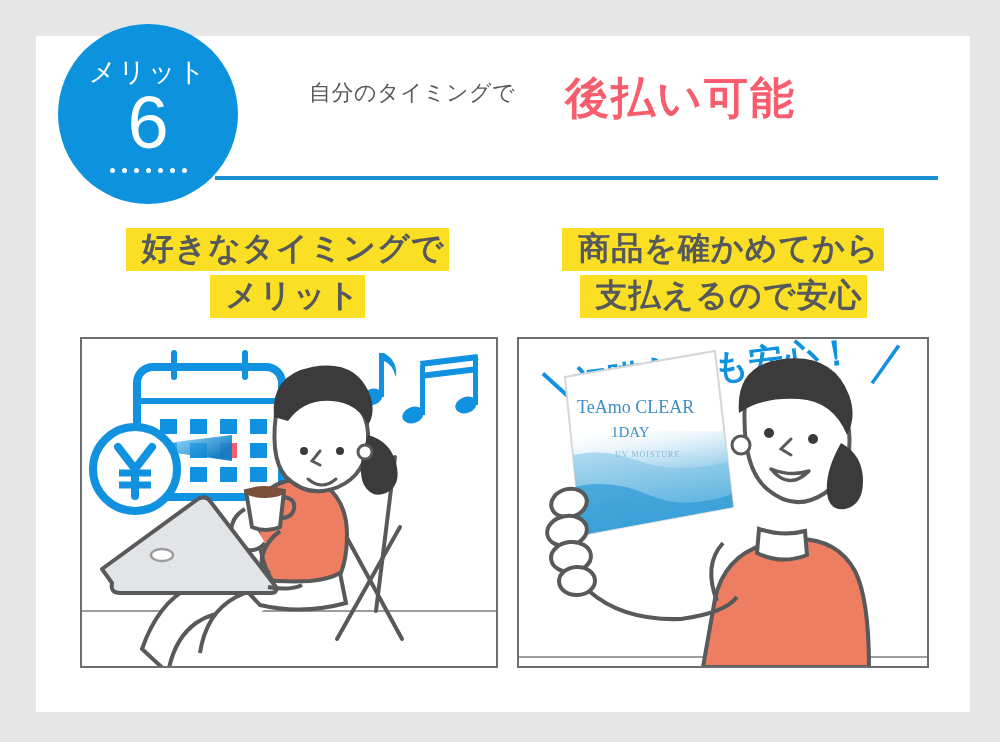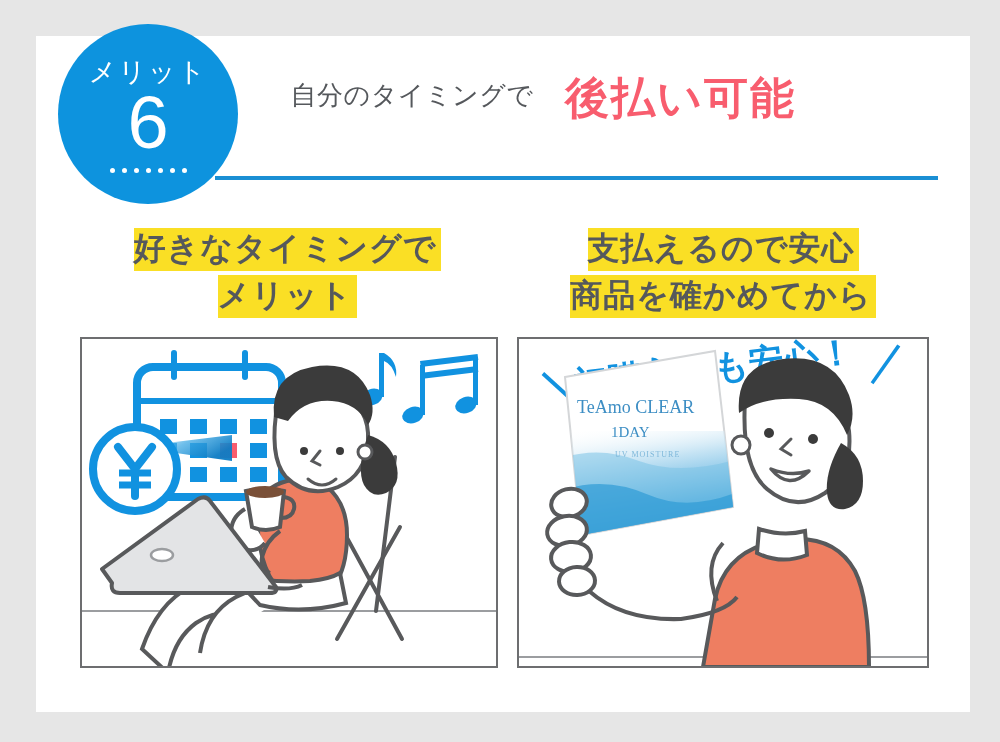--- a/index.html
+++ b/index.html
@@ -66,21 +66,21 @@
     left: 215px; top: 176px;
     width: 723px; height: 4px;
     background: #1a8fd4;
     z-index: 3;
   }
   .hdr-sub {
     position: absolute;
     left: 262px; top: 78px;
     width: 300px;
     color: #55585c;
-    font-size: 26px;
+    font-size: 22px;
     line-height: 1.36;
     text-align: center;
     letter-spacing: 0.5px;
     z-index: 4;
   }
   .hdr-main {
     position: absolute;
     left: 565px; top: 76px;
     color: #f85d6e;
     font-size: 44px;
@@ -99,21 +99,21 @@
     text-align: center;
     line-height: 1.18;
   }
   .cap .ln {
     display: inline-block;
     background: #fadf25;
     color: #55585c;
     font-size: 32px;
     font-weight: bold;
     letter-spacing: 1px;
-    padding: 2px 4px 3px 0;
+    padding: 2px 4px 3px 16px;
     margin-bottom: 4px;
   }
   .panel {
     position: absolute;
     top: 337px;
     border: 2px solid #6d6e70;
     background: #ffffff;
     overflow: hidden;
   }
   .panel.left  { left: 80px;  width: 414px; height: 327px; }
@@ -257,22 +257,22 @@
           <path d="M20,230 l96,-70 q8,-4 12,2 l66,86 q2,6 -6,6 l-150,0 q-10,0 -8,-10 Z" fill="#e3e4e6" stroke="#58595b" stroke-width="4" stroke-linejoin="round"></path>
           <ellipse cx="80" cy="216" rx="11" ry="6" fill="#ffffff" stroke="#9b9da0" stroke-width="2.5"></ellipse>
           <path d="M186,248 q22,4 34,-2" fill="none" stroke="#58595b" stroke-width="4"></path>
         </g>
       </g>
     </svg>
   </div>
 
   <div class="col right">
     <div class="cap">
+      <div><span class="ln">商品を確かめてから</span></div>
       <div><span class="ln">支払えるので安心</span></div>
-      <div><span class="ln">商品を確かめてから</span></div>
     </div>
   </div>
 
   <div class="panel right">
     <svg viewBox="0 0 408 327" xmlns="http://www.w3.org/2000/svg">
       <defs>
         <linearGradient id="boxWash" x1="0" y1="0" x2="0.25" y2="1">
           <stop offset="0" stop-color="#ffffff" stop-opacity="0"></stop>
           <stop offset="0.35" stop-color="#bcdff2" stop-opacity="0.85"></stop>
           <stop offset="0.75" stop-color="#3ba2da" stop-opacity="0.9"></stop>

